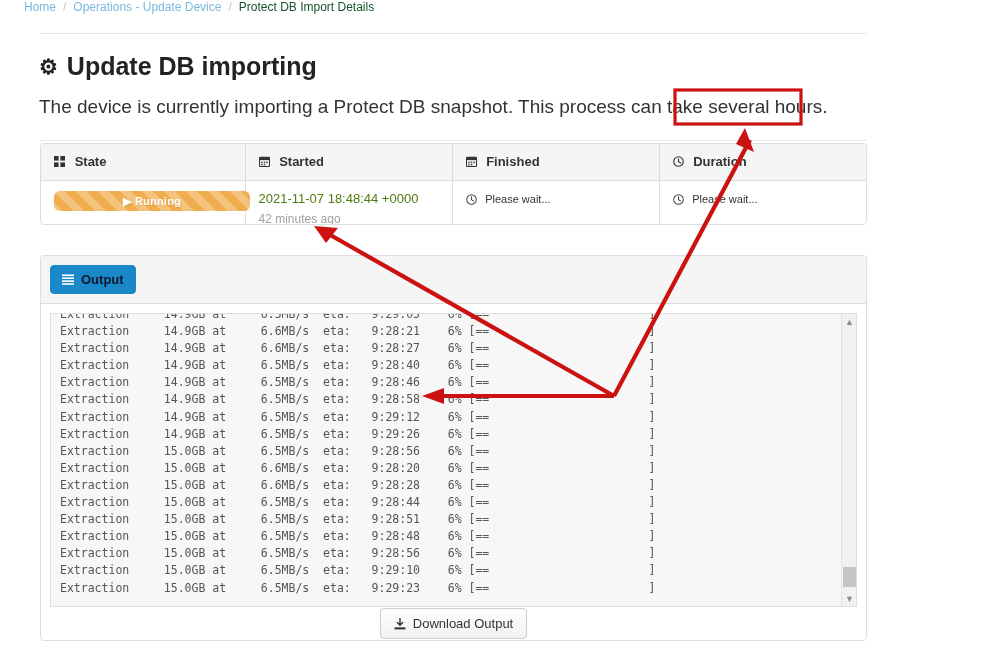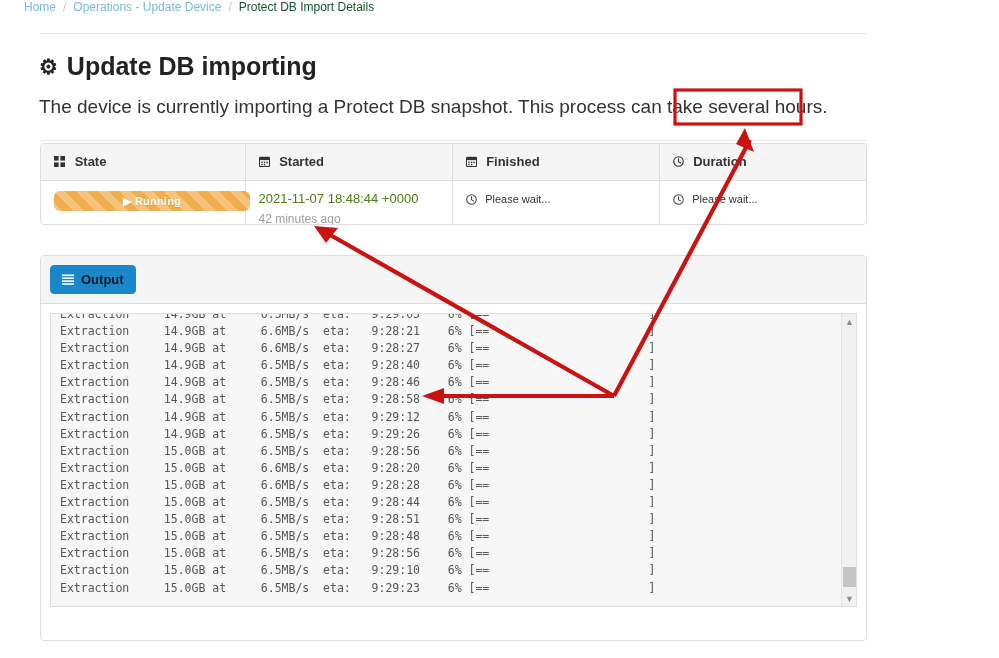--- a/index.html
+++ b/index.html
@@ -425,20 +425,31 @@
       <div class="log-scroll">
         <div class="log-lines" id="log-lines"><div class="log-line">Extraction     14.9GB at     6.5MB/s  eta:   9:29:05    6% [==                       ]</div><div class="log-line">Extraction     14.9GB at     6.6MB/s  eta:   9:28:21    6% [==                       ]</div><div class="log-line">Extraction     14.9GB at     6.6MB/s  eta:   9:28:27    6% [==                       ]</div><div class="log-line">Extraction     14.9GB at     6.5MB/s  eta:   9:28:40    6% [==                       ]</div><div class="log-line">Extraction     14.9GB at     6.5MB/s  eta:   9:28:46    6% [==                       ]</div><div class="log-line">Extraction     14.9GB at     6.5MB/s  eta:   9:28:58    6% [==                       ]</div><div class="log-line">Extraction     14.9GB at     6.5MB/s  eta:   9:29:12    6% [==                       ]</div><div class="log-line">Extraction     14.9GB at     6.5MB/s  eta:   9:29:26    6% [==                       ]</div><div class="log-line">Extraction     15.0GB at     6.5MB/s  eta:   9:28:56    6% [==                       ]</div><div class="log-line">Extraction     15.0GB at     6.6MB/s  eta:   9:28:20    6% [==                       ]</div><div class="log-line">Extraction     15.0GB at     6.6MB/s  eta:   9:28:28    6% [==                       ]</div><div class="log-line">Extraction     15.0GB at     6.5MB/s  eta:   9:28:44    6% [==                       ]</div><div class="log-line">Extraction     15.0GB at     6.5MB/s  eta:   9:28:51    6% [==                       ]</div><div class="log-line">Extraction     15.0GB at     6.5MB/s  eta:   9:28:48    6% [==                       ]</div><div class="log-line">Extraction     15.0GB at     6.5MB/s  eta:   9:28:56    6% [==                       ]</div><div class="log-line">Extraction     15.0GB at     6.5MB/s  eta:   9:29:10    6% [==                       ]</div><div class="log-line">Extraction     15.0GB at     6.5MB/s  eta:   9:29:23    6% [==                       ]</div></div>
       </div>
       <div class="scrollbar">
         <div class="sb-arrow up">▲</div>
         <div class="sb-thumb"></div>
         <div class="sb-arrow down">▼</div>
       </div>
     </div>
 
+    <div class="download-wrap">
+      <div class="btn-download">
+        <span class="dl">
+          <svg width="12" height="12" viewBox="0 0 12 12">
+              <path d="M6 0.4v6.1M6 7.3L3.3 4.6M6 7.3l2.7-2.7" fill="none" stroke="#333" stroke-width="1.4" stroke-linecap="round"></path>
+              <rect x="0.6" y="9.3" width="10.8" height="2.1" fill="#333"></rect>
+            </svg>
+        </span>
+        <span>Download Output</span>
+      </div>
+    </div>
   </div>
 </div>
 
 <svg class="annotations" viewBox="0 0 999 658">
   <rect x="675" y="90" width="126" height="34" fill="none" stroke="#cc1111" stroke-width="3.2"></rect>
 
   <g>
     <line x1="614" y1="396" x2="750" y2="140" stroke="#cc1111" stroke-width="4.2"></line>
     <polygon points="745,128 754,152 736,144" fill="#cc1111"></polygon>
   </g>

